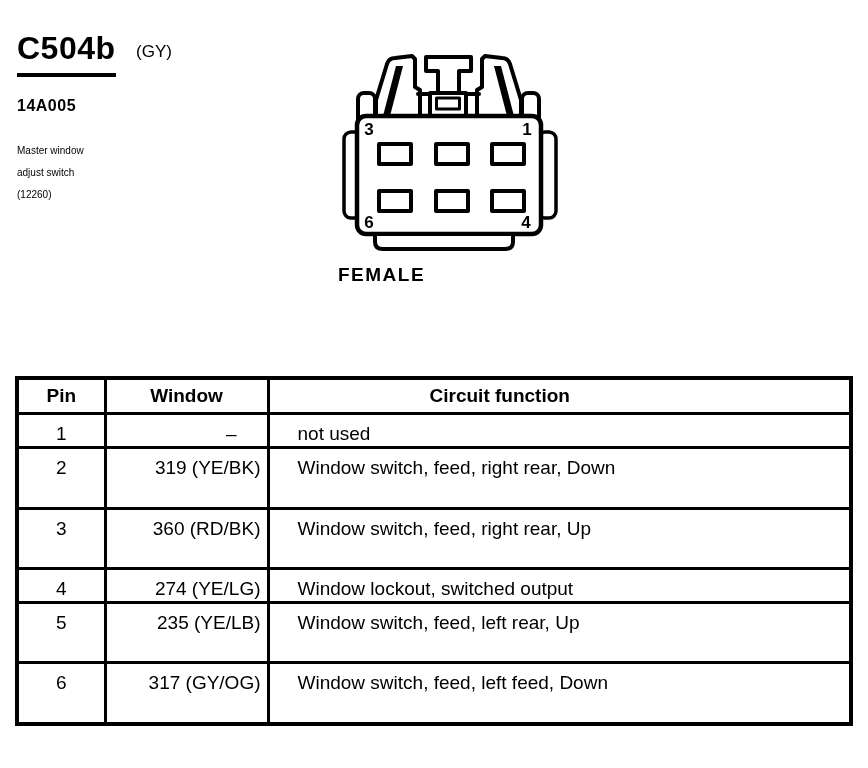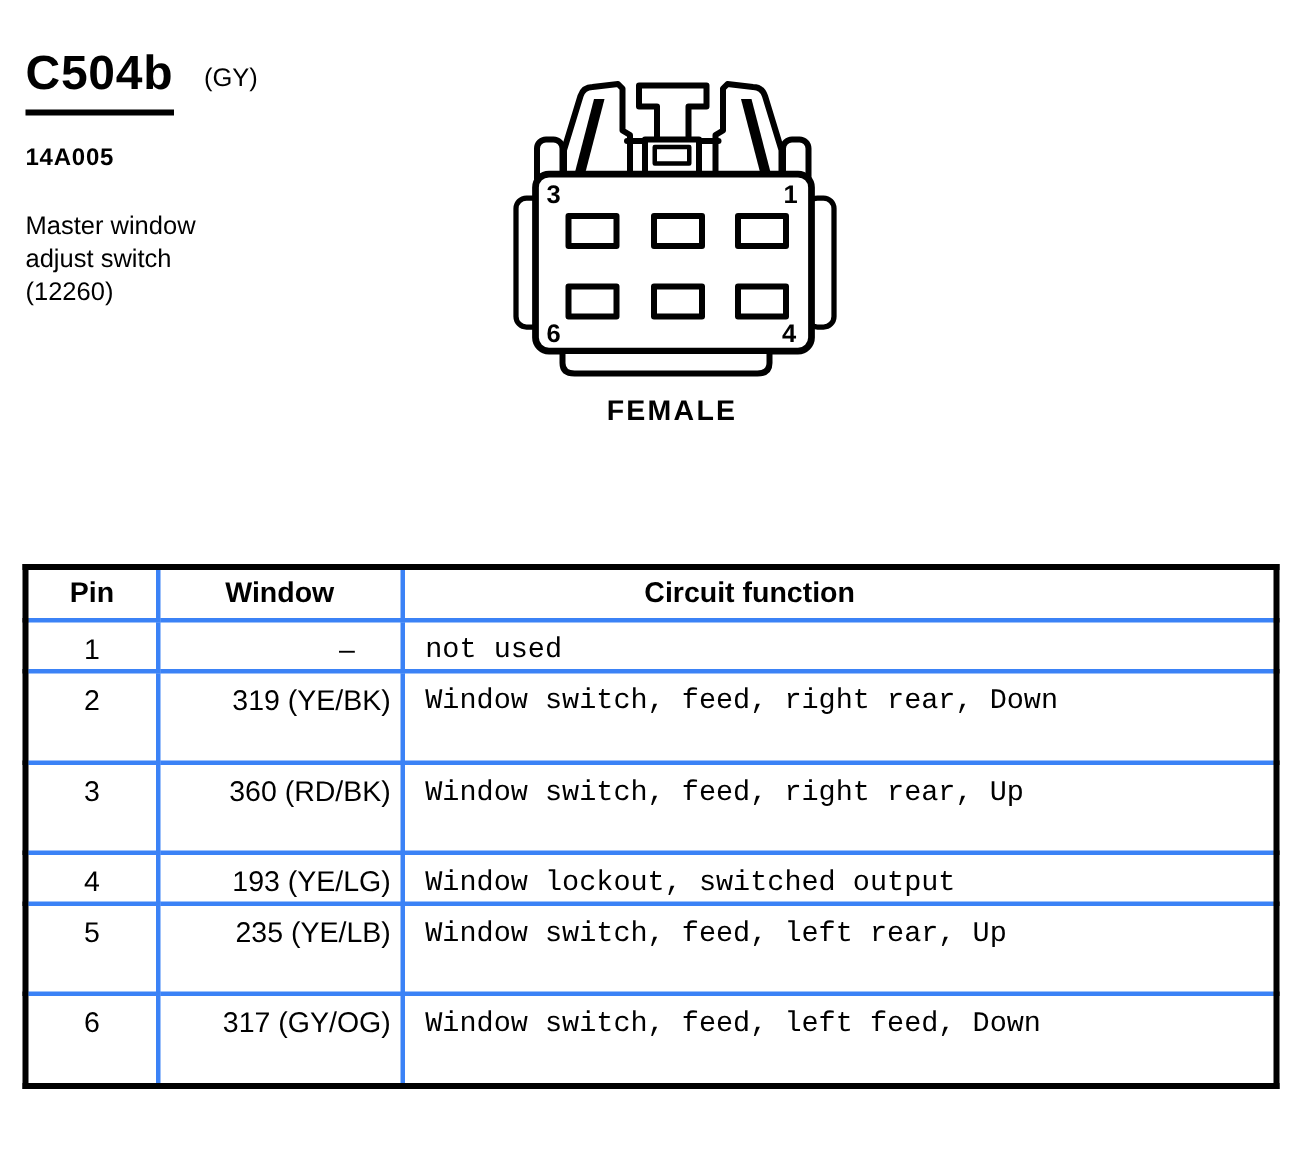--- a/index.html
+++ b/index.html
@@ -16,54 +16,53 @@
   
   .connector-id {
     left: 17px; top: 30px;
     font-size: 32px; font-weight: bold;
     border-bottom: 4px solid #000;
     padding-bottom: 6px;
     letter-spacing: 0.5px;
   }
   .color-code { left: 136px; top: 42px; font-size: 17px; }
   .part-number { left: 17px; top: 97px; font-size: 16px; font-weight: bold; letter-spacing: 0.5px; }
-  .part-desc { left: 17px; top: 140px; font-size: 17px; line-height: 22px; }
+  .part-desc { left: 17px; top: 140px; font-size: 10px; line-height: 22px; }
 
   
   .connector-figure { left: 340px; top: 42px; width: 220px; height: 212px; }
   .connector-figure svg { display: block; }
   .gender-label {
     left: 338px; top: 264px; width: 220px;
-    text-align: center;
     font-size: 19px; font-weight: bold; letter-spacing: 1.5px;
   }
 
   
   table.pinout {
     position: absolute; left: 15px; top: 376px;
     width: 838px;
     border-collapse: collapse; table-layout: fixed;
     border: 4px solid #000;
   }
   table.pinout col.c-pin { width: 88px; }
   table.pinout col.c-circuit { width: 163px; }
-  table.pinout th, table.pinout td { border: 3px solid #3b82f6; overflow: hidden; }
+  table.pinout th, table.pinout td { border: 3px solid #000000; overflow: hidden; }
   table.pinout thead th {
     height: 30px; font-size: 19px; font-weight: bold;
     text-align: center; vertical-align: middle;
   }
   table.pinout thead th.h-function { padding-right: 120px; }
   table.pinout tbody td {
     vertical-align: top; font-size: 19px; line-height: 1.15;
     padding-top: 8px;
   }
   td.pin { text-align: center; }
   td.circuit { text-align: right; padding-right: 6px; }
   td.circuit.dash { padding-right: 30px; }
-  td.function { text-align: left; padding-left: 14px; font-family: Liberation Mono, monospace; }
+  td.function { text-align: left; padding-left: 28px; }
   tbody tr:nth-child(1) { height: 33px; }
   tbody tr:nth-child(2) { height: 61px; }
   tbody tr:nth-child(3) { height: 60px; }
   tbody tr:nth-child(4) { height: 32px; }
   tbody tr:nth-child(5) { height: 60px; }
   tbody tr:nth-child(6) { height: 62px; }
 </style>
 </head>
 <body>
 
@@ -143,21 +142,21 @@
         <td class="circuit">319 (YE/BK)</td>
         <td class="function">Window switch, feed, right rear, Down</td>
       </tr>
       <tr>
         <td class="pin">3</td>
         <td class="circuit">360 (RD/BK)</td>
         <td class="function">Window switch, feed, right rear, Up</td>
       </tr>
       <tr>
         <td class="pin">4</td>
-        <td class="circuit">193 (YE/LG)</td>
+        <td class="circuit">274 (YE/LG)</td>
         <td class="function">Window lockout, switched output</td>
       </tr>
       <tr>
         <td class="pin">5</td>
         <td class="circuit">235 (YE/LB)</td>
         <td class="function">Window switch, feed, left rear, Up</td>
       </tr>
       <tr>
         <td class="pin">6</td>
         <td class="circuit">317 (GY/OG)</td>

